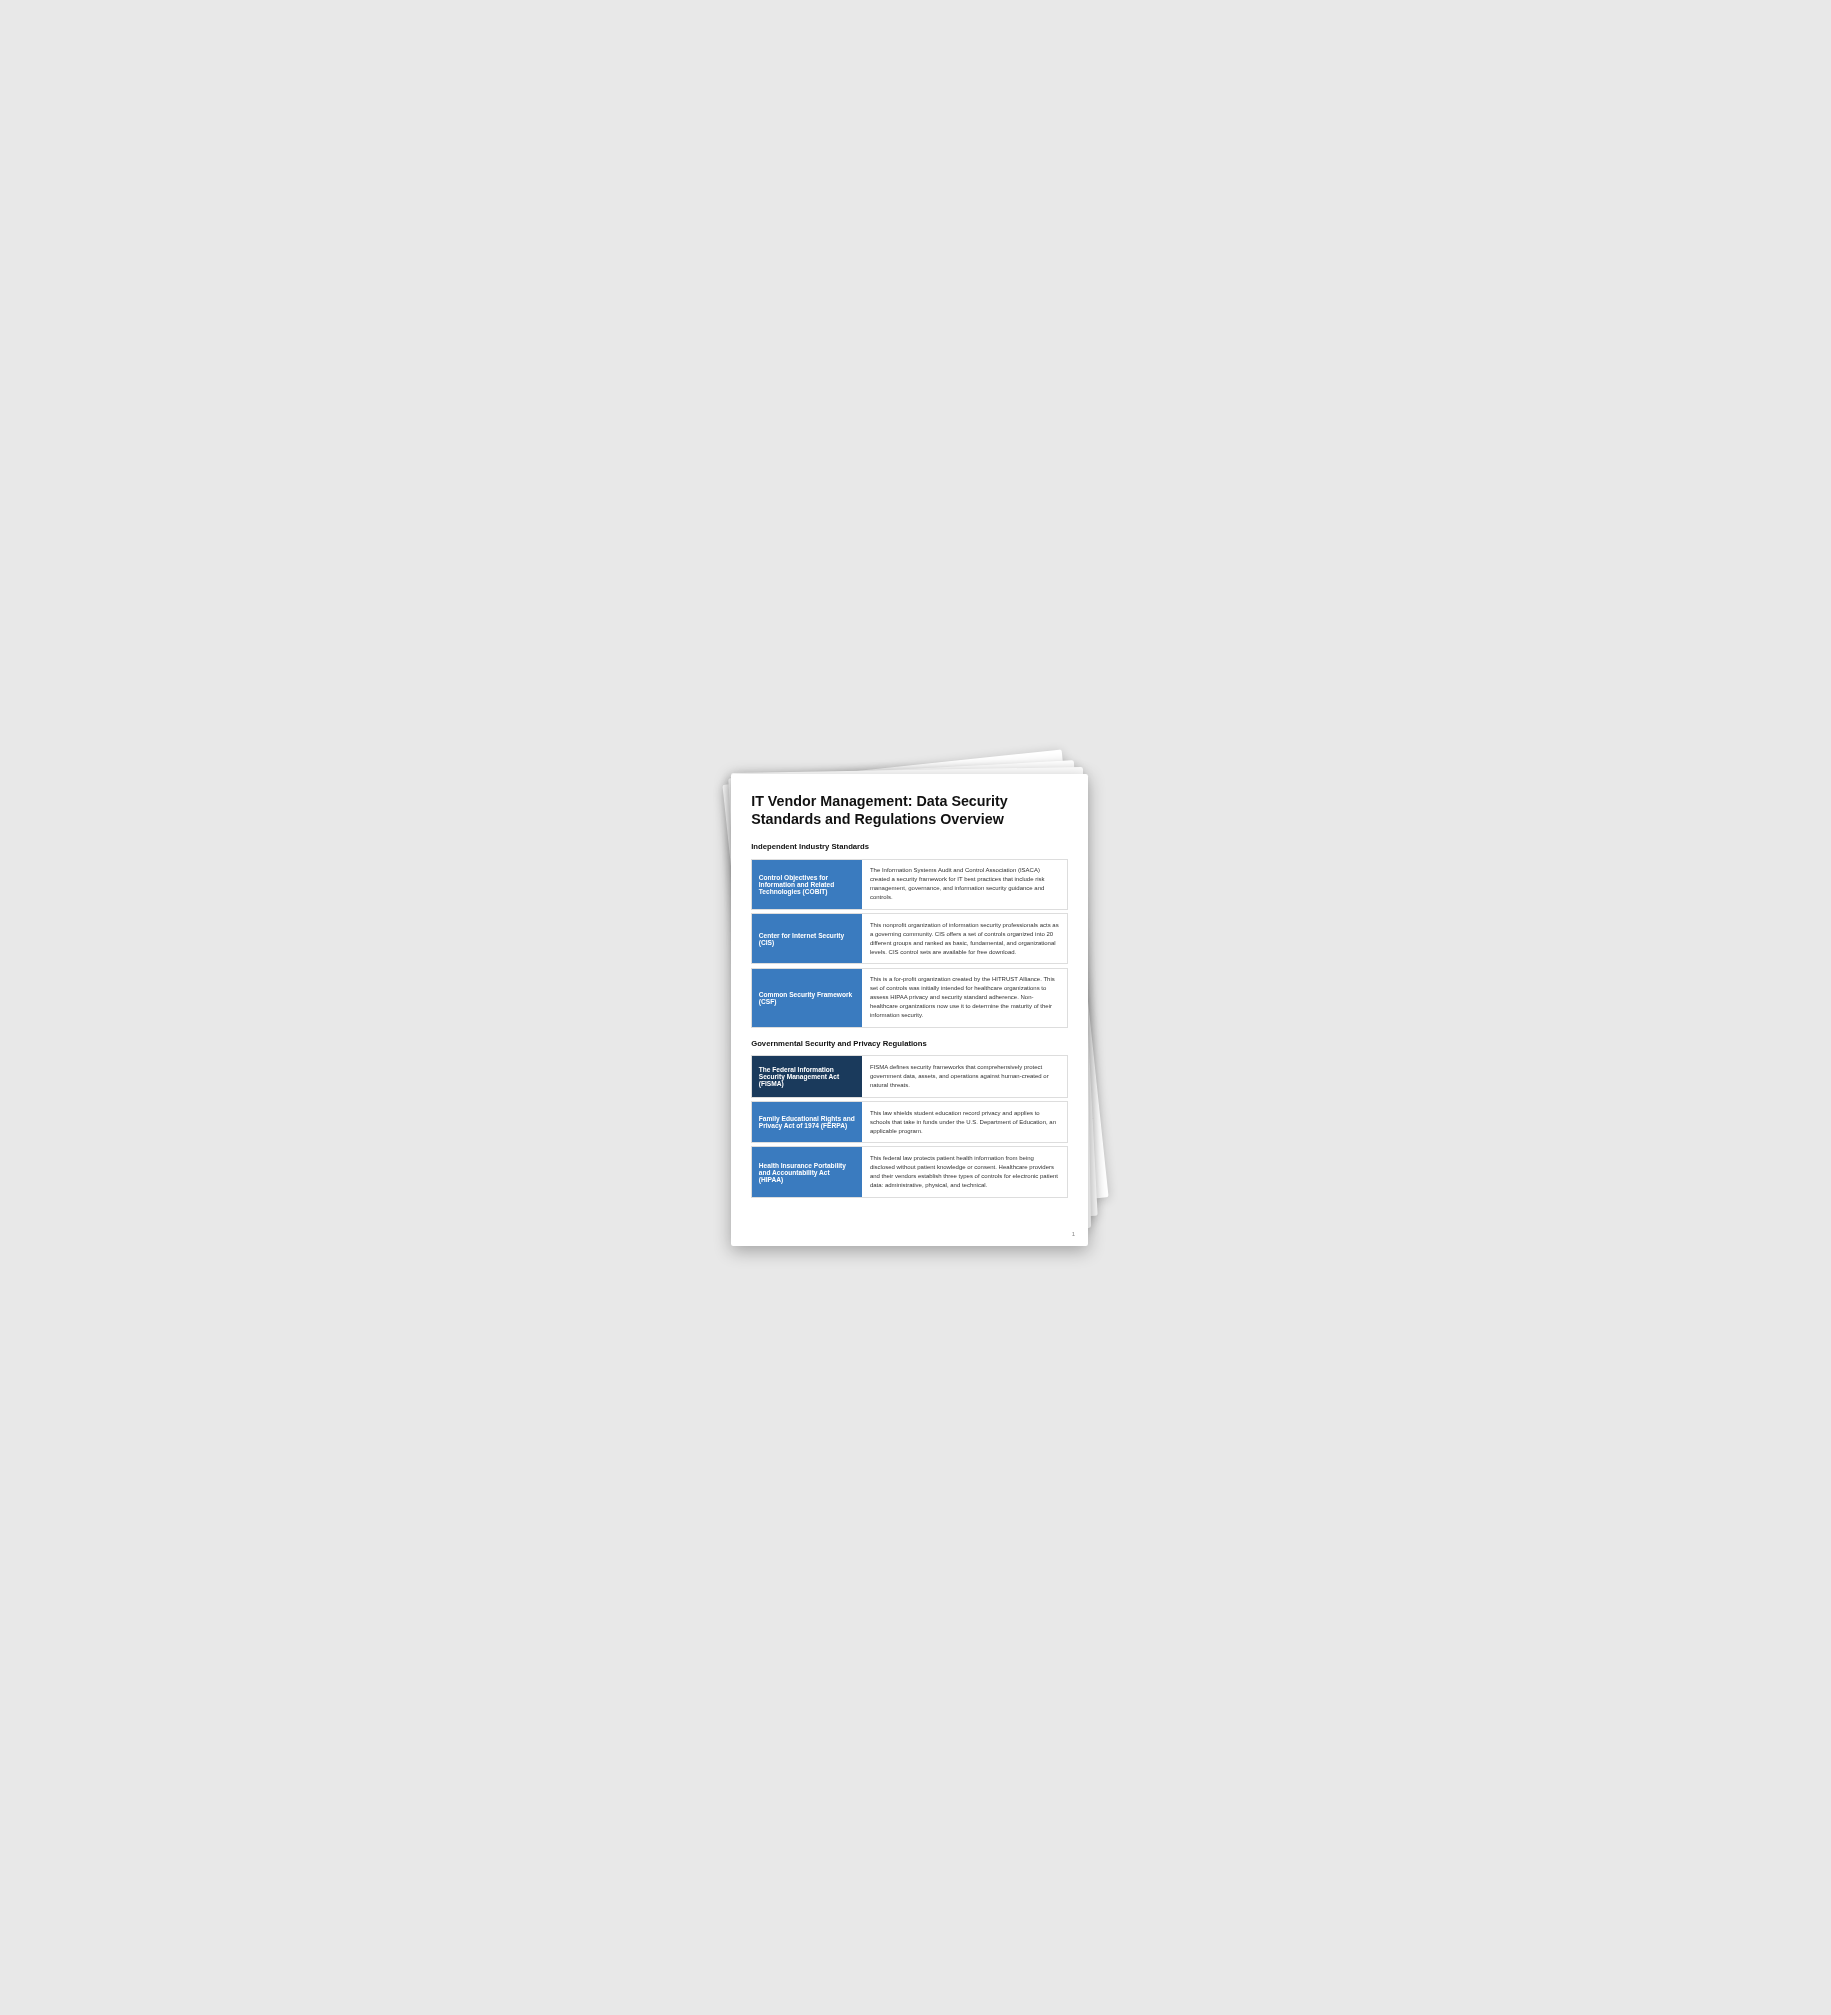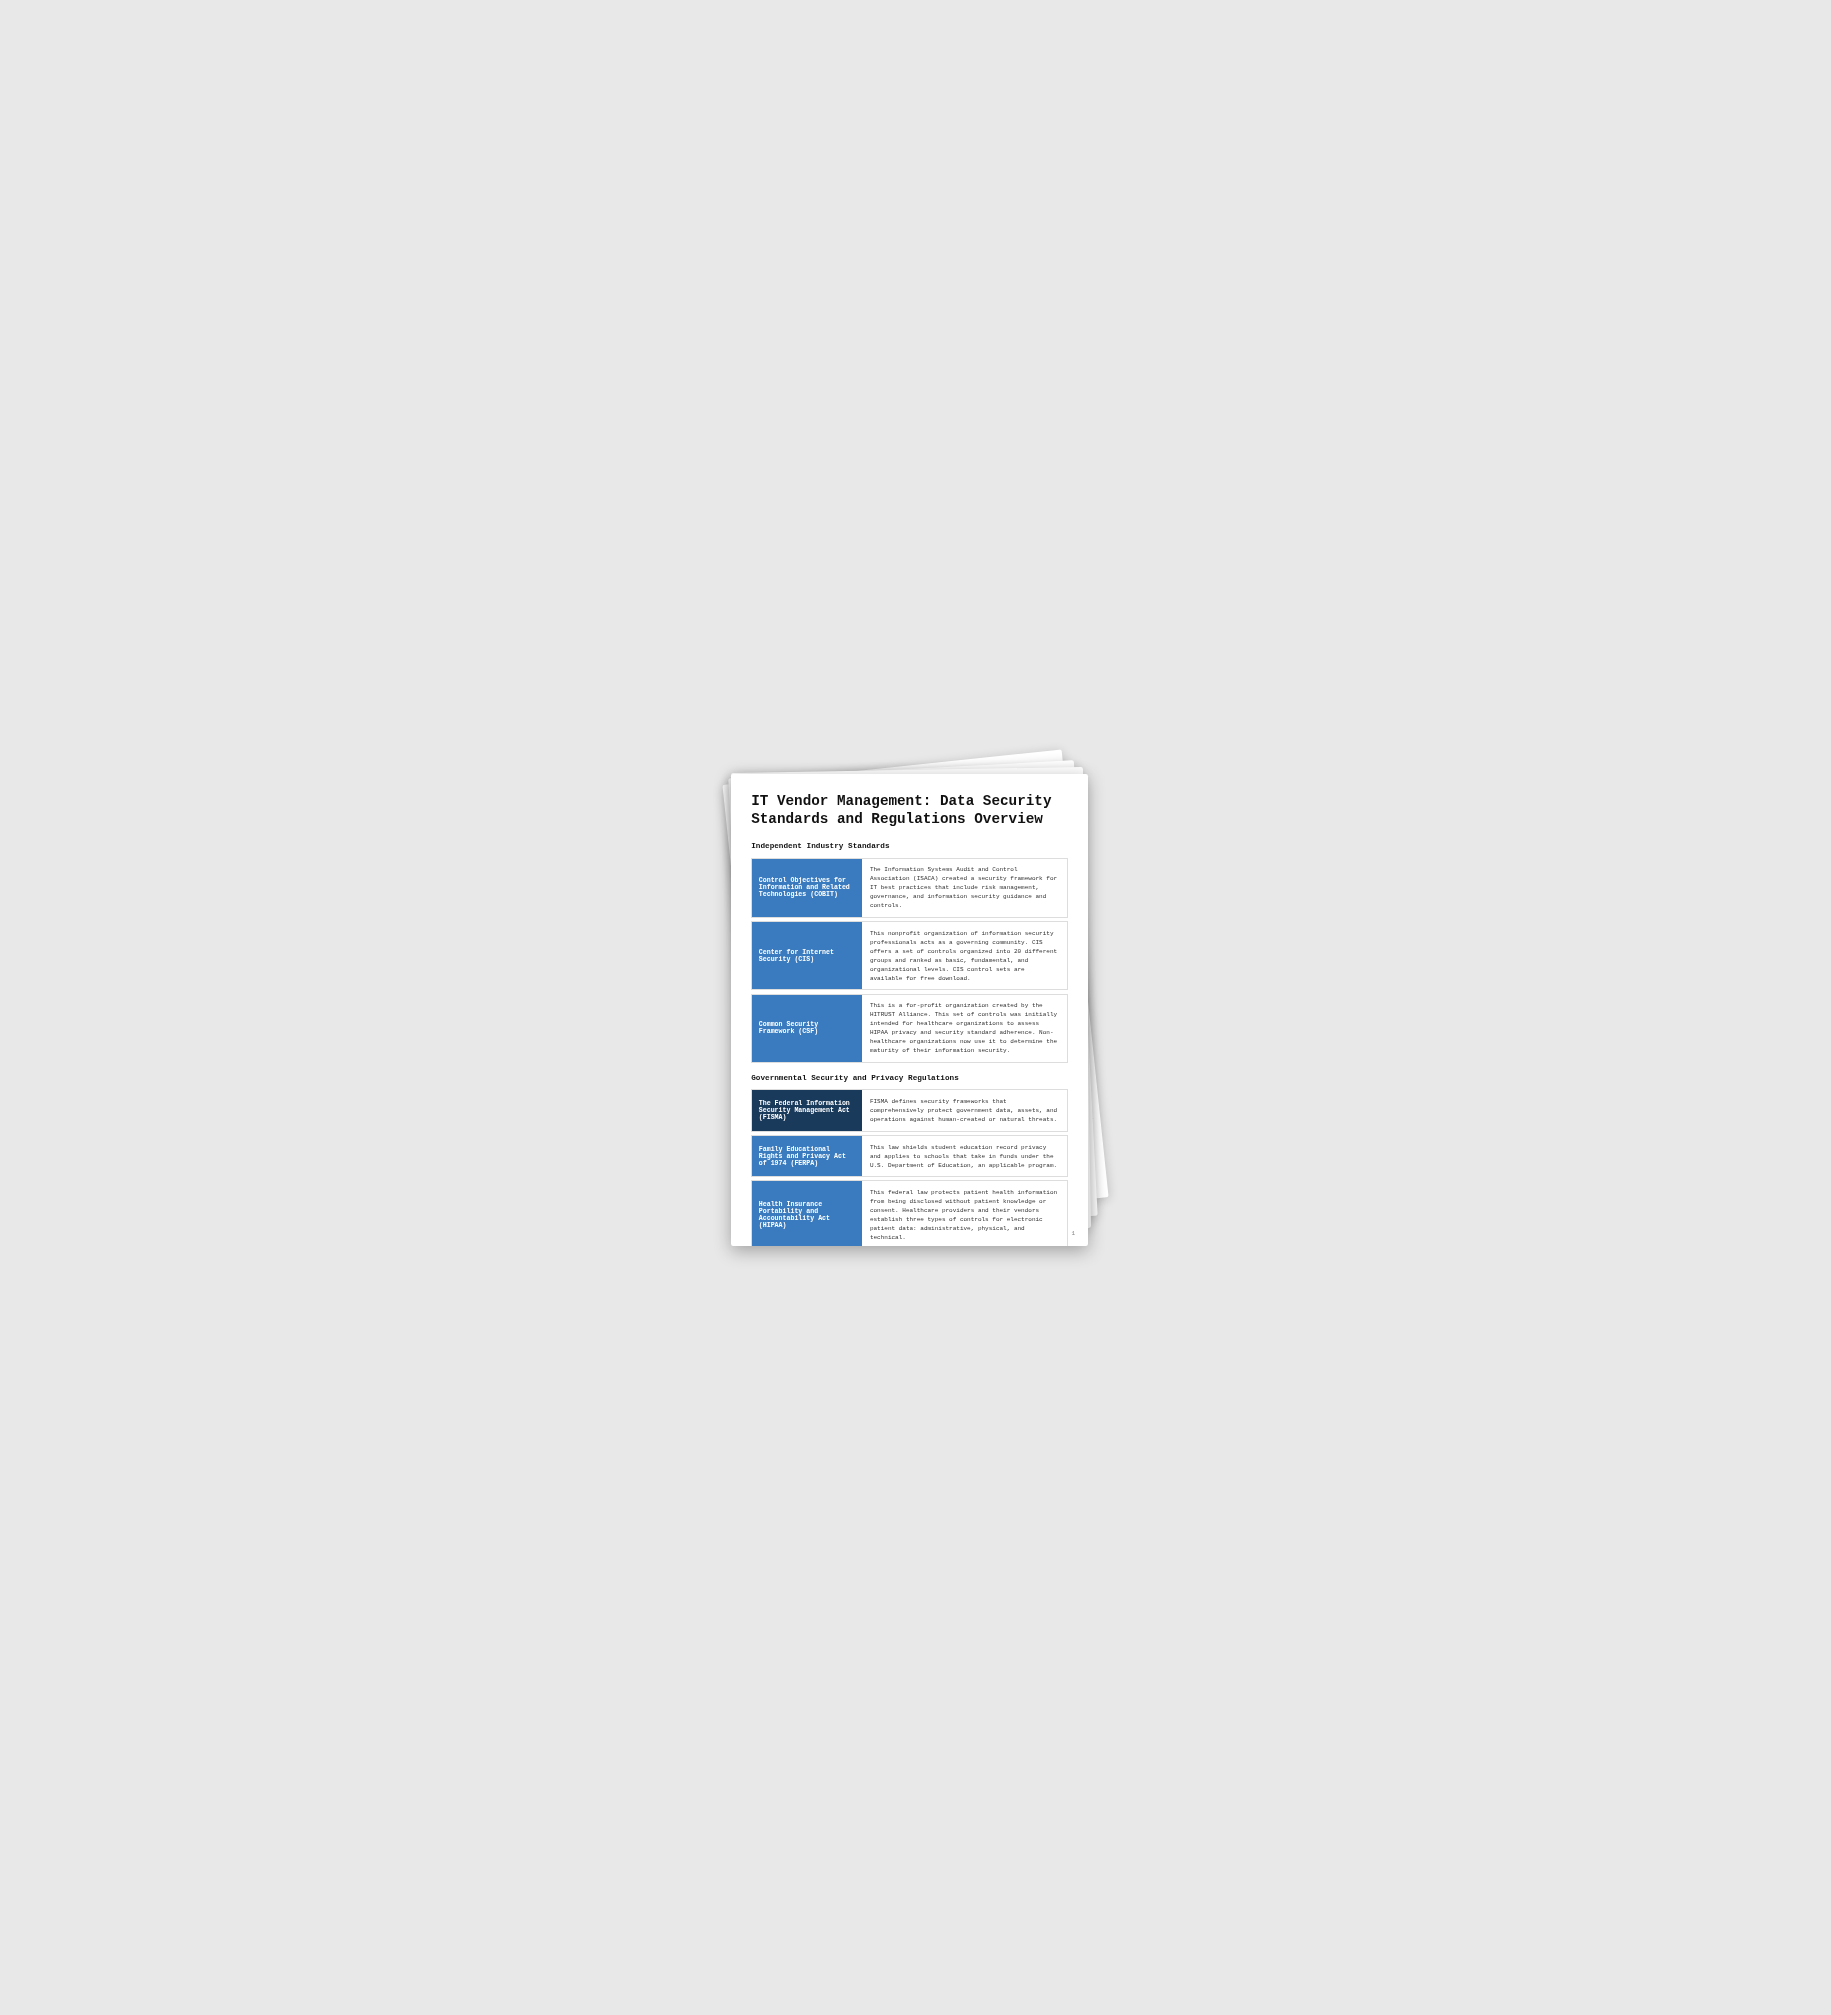--- a/index.html
+++ b/index.html
@@ -11,21 +11,20 @@
       justify-content: center;
       align-items: center;
       min-height: 100vh;
       padding: 22px;
     }
 
     .stack-container {
       position: relative;
       width: 374px;
       height: 483px;
-      font-family: Liberation Mono, monospace;
     }
 
     
     .page-bg {
       position: absolute;
       background: white;
       border-radius: 2.2px;
       box-shadow: 0 2.2px 11px rgba(0,0,0,0.2);
     }
 

